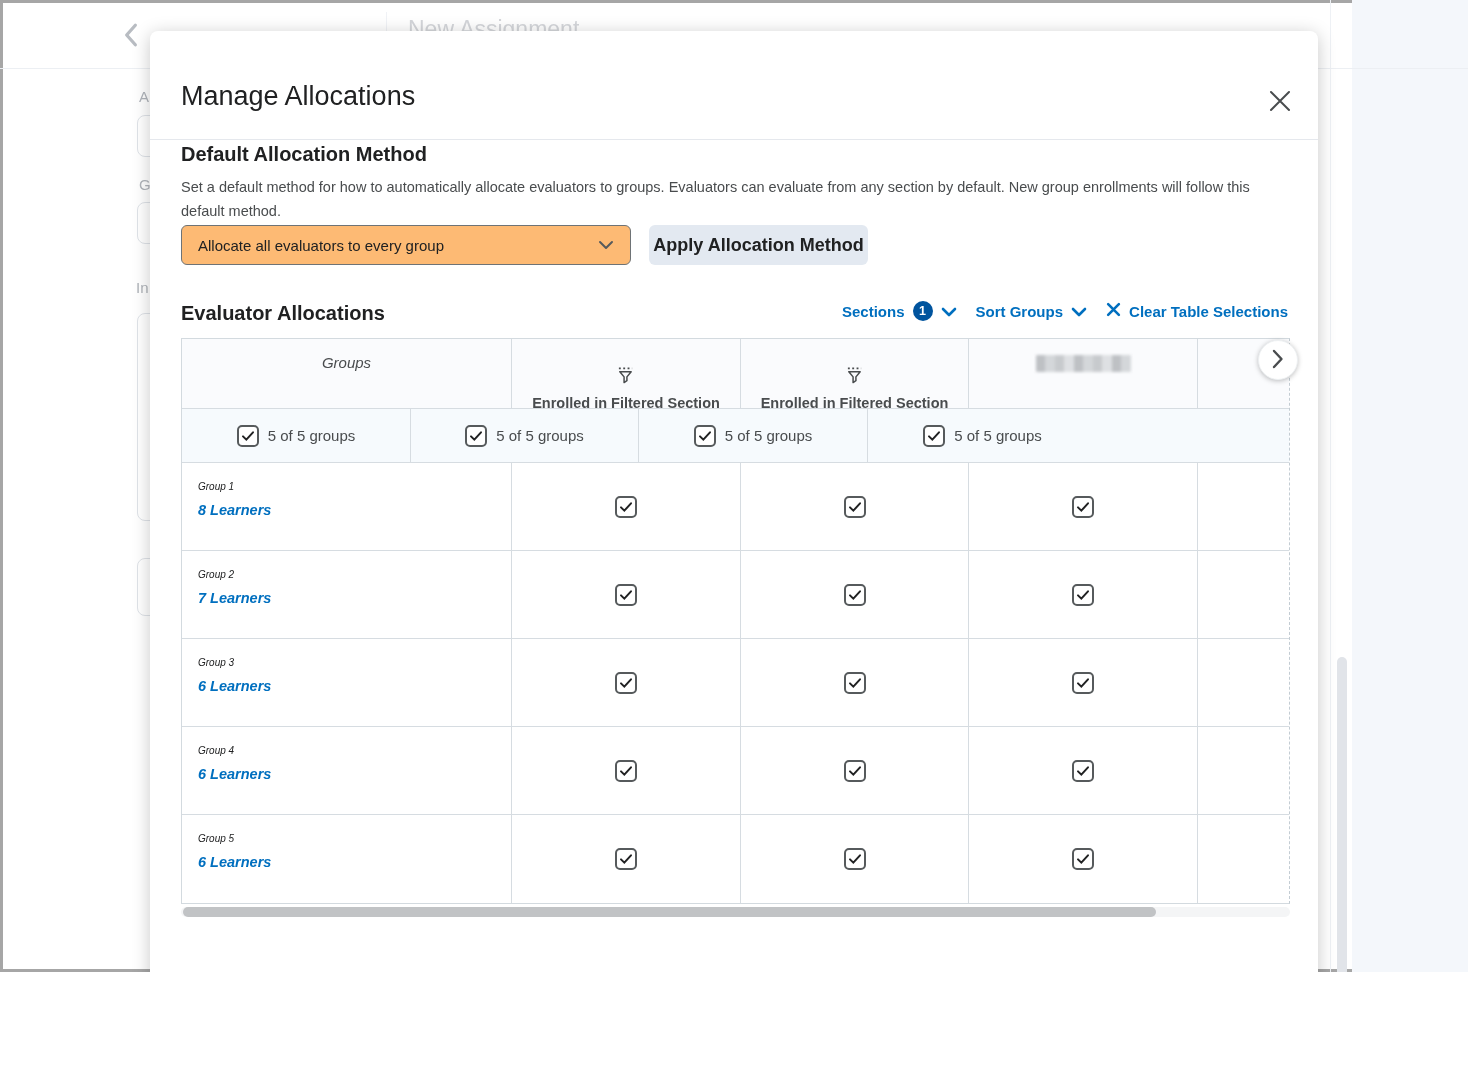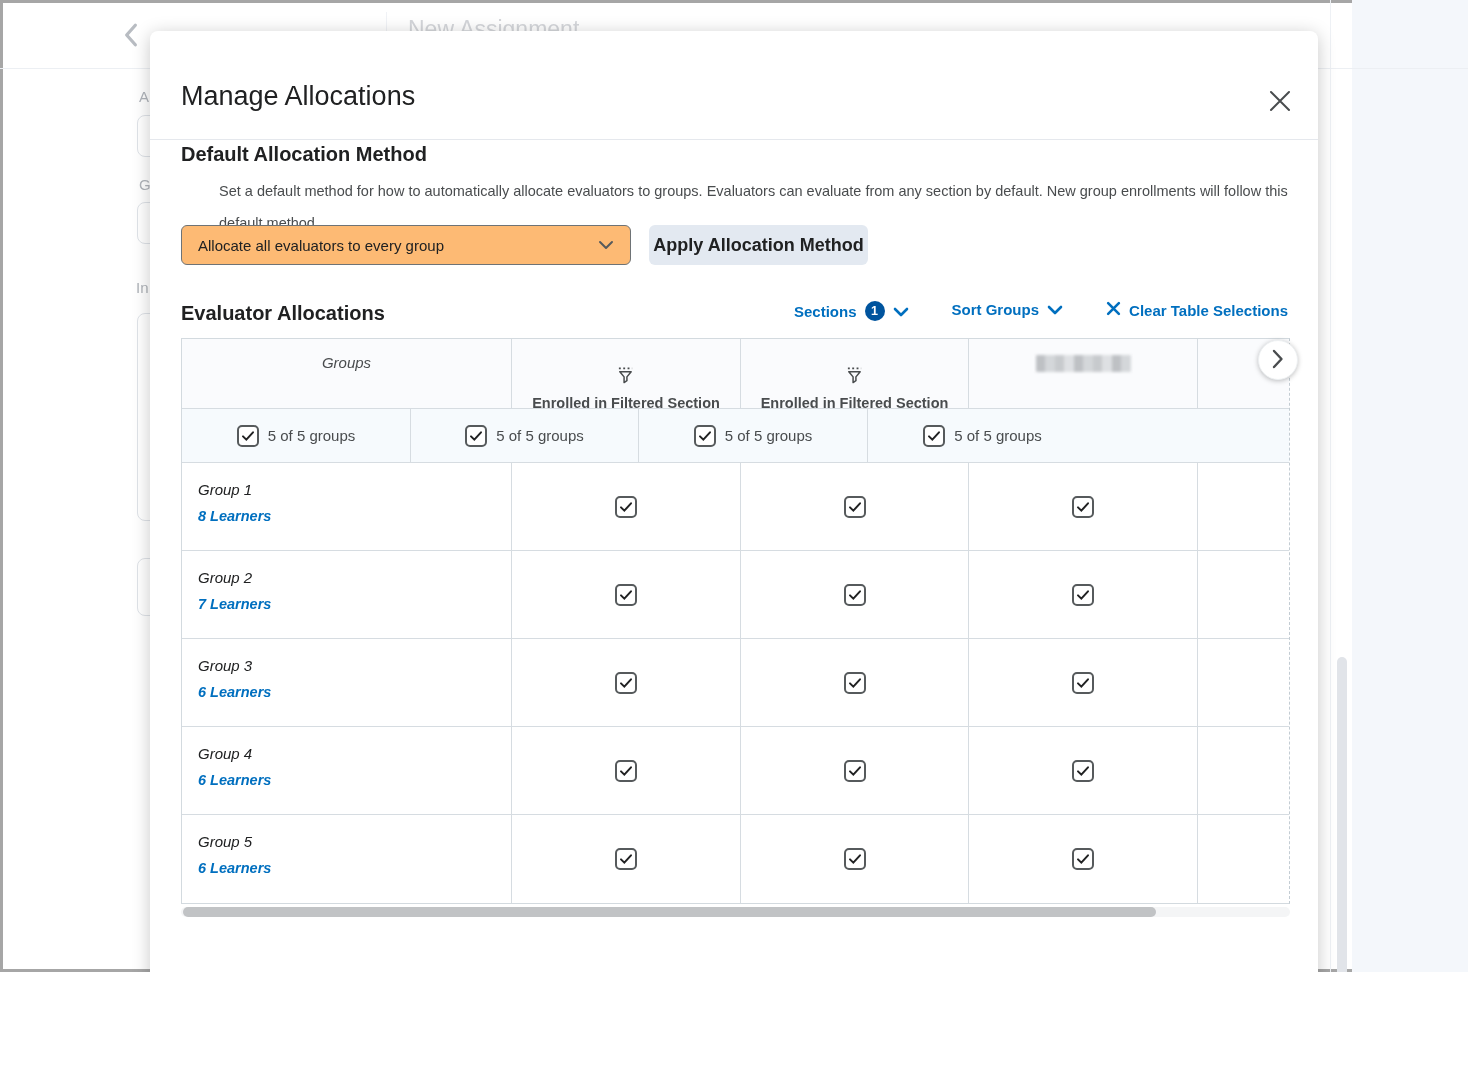--- a/index.html
+++ b/index.html
@@ -27,31 +27,31 @@
 
   
   .modal { position:absolute; left:150px; top:31px; width:1168px; height:1026px; background:#ffffff;
            border-radius:8px; box-shadow:0 3px 18px rgba(0,0,0,.22); }
   .m-title { position:absolute; left:31px; top:50px; font-size:27px; color:#202122; }
   .m-close { position:absolute; right:24px; top:57px; width:28px; height:28px; display:flex; align-items:center;
              justify-content:center; cursor:pointer; background:none; border:none; }
   .m-hdr-line { position:absolute; left:0; top:108px; width:100%; height:1px; background:#e5e8ed; }
 
   .m-h2 { position:absolute; left:31px; font-size:20px; font-weight:bold; color:#202122; }
-  .m-para { position:absolute; left:31px; top:144px; width:1112px; font-size:14.5px; line-height:32px; color:#494c4e;margin-left:38px; }
+  .m-para { position:absolute; left:31px; top:144px; width:1112px; font-size:14.5px; line-height:24px; color:#494c4e; }
 
   .m-select { position:absolute; left:31px; top:194px; width:450px; height:40px; background:#fdba74;
               border:1px solid #6e7376; border-radius:6px; display:flex; align-items:center;
               padding:0 16px; font-size:15px; color:#202122; cursor:pointer; }
   .m-select .chev { margin-left:auto; display:flex; }
   .btn { border:none; border-radius:6px; font-family:inherit; font-weight:bold; font-size:18px; cursor:pointer;
          display:flex; align-items:center; justify-content:center; }
   .btn-apply { position:absolute; left:499px; top:194px; width:219px; height:40px; background:#e3e9f1; color:#202122; }
 
-  .m-controls { position:absolute; right:30px; top:270px; display:flex; align-items:flex-start; gap:43px; }
+  .m-controls { position:absolute; right:30px; top:270px; display:flex; align-items:center; gap:19px; }
   .linkctl { display:flex; align-items:center; gap:8px; background:none; border:none; cursor:pointer;
              font-family:inherit; font-size:15px; font-weight:bold; color:#006fbf; }
   .badge { width:20px; height:20px; border-radius:50%; background:#00549e; color:#fff; font-size:12.5px;
            font-weight:bold; display:flex; align-items:center; justify-content:center; }
 
   
   .tbl { position:absolute; left:31px; top:307px; width:1109px; height:566px; overflow:hidden;
          border:1px solid #d3dadf; border-right:1px dashed #c3ccd3; background:#fff; }
   .t-row { display:flex; width:1245px; border-bottom:1px solid #d6dce1; }
   .t-row:last-child { border-bottom:none; }
@@ -63,21 +63,21 @@
   .groups-h { padding-top:15px; font-size:15px; color:#494c4e; }
   .redact { height:17px; margin-top:16px; border-radius:1px; opacity:.85; filter:blur(1.5px);
             background:repeating-linear-gradient(90deg,#b4b7bb 0 9px,#ced1d4 9px 19px,#bfc2c5 19px 28px,#dadcdf 28px 38px); }
   .rw1 { width:92px; } .rw2 { width:100px; } .rw3 { width:95px; }
   .filt { display:flex; align-items:center; gap:8px; margin-top:11px; font-size:14.5px; font-weight:bold; color:#494c4e;flex-direction:column; }
   .t-sum { height:54px; background:#f6fafd; }
   .t-sum .c1 { display:flex; align-items:center; padding-left:16px; font-size:15px; color:#6e7376; }
   .sumcell { display:flex; align-items:center; justify-content:center; gap:9px; font-size:15px; color:#494c4e; }
   .t-grp { height:88px; background:#fff; }
   .t-grp .c1 { padding:18px 0 0 16px; }
-  .grp-name { font-size:15px; color:#202122; }
+  .grp-name { font-size:10px; color:#202122; }
   .lrn-link { display:inline-block; margin-top:10px; font-size:14.5px; font-weight:bold; color:#006fbf;
               text-decoration:none; cursor:pointer; }
   .cbcell { display:flex; align-items:center; justify-content:center; }
   .cb { width:22px; height:22px; flex:none; background:#fff; border:2px solid #565a5c; border-radius:5px;
         display:flex; align-items:center; justify-content:center; cursor:pointer; }
 
   .next-btn { position:absolute; left:1108px; top:309px; width:40px; height:40px; border-radius:50%;
               background:#fff; border:1px solid #edf0f2; box-shadow:0 1px 5px rgba(0,0,0,.25);
               display:flex; align-items:center; justify-content:center; cursor:pointer; }
 

